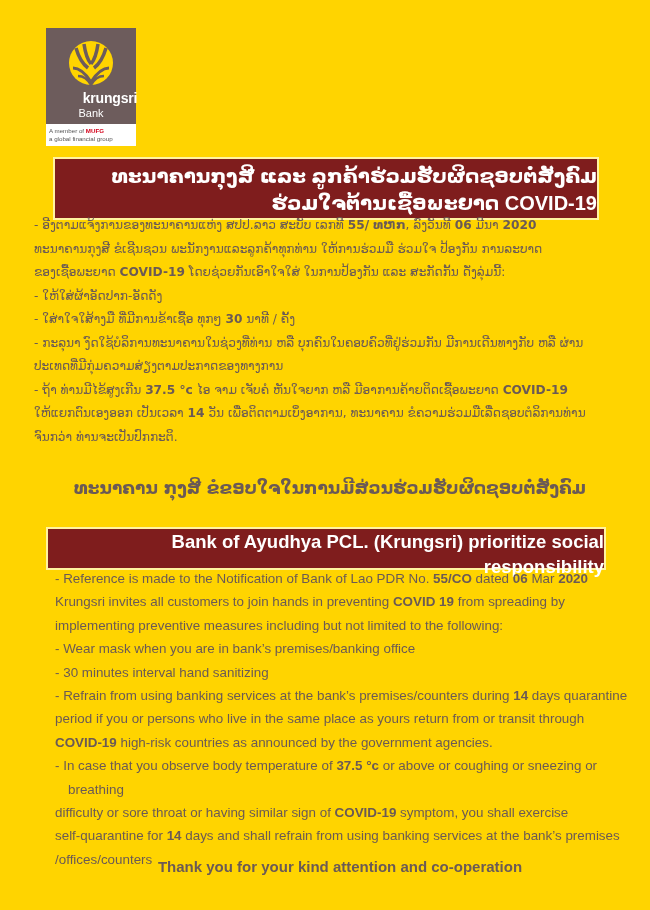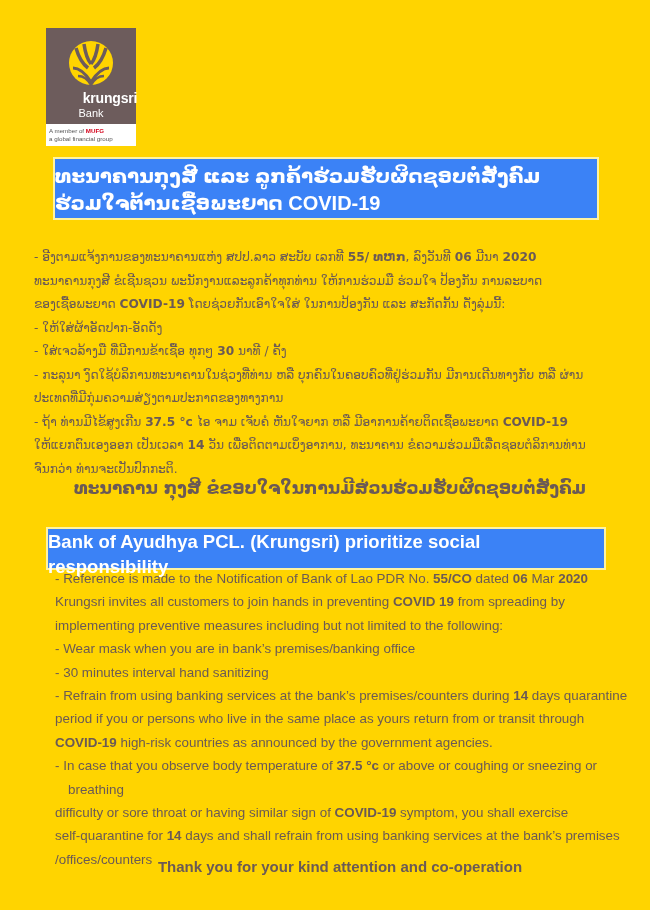--- a/index.html
+++ b/index.html
@@ -23,29 +23,29 @@
       position: absolute; left: 0; width: 90px; text-align: center; color: #fff;
       font-size: 11px; top: 79px;
     }
     .logo .member {
       position: absolute; left: 0; top: 96px; width: 90px; height: 22px; background: #fff;
       font-size: 6.2px; line-height: 8px; color: #555; padding: 3px 2px 0 3px; box-sizing: border-box;
     }
     .logo .member .mufg { color: #d4001a; font-weight: bold; }
 
     .banner {
-      position: absolute; background: #3b82f6; color: #fff; text-align: left;
+      position: absolute; background: #7f1d1d; color: #fff; text-align: right;
       border: 2px solid #fff3a0; box-sizing: border-box;
     }
     .banner-lao { left: 53px; top: 157px; width: 546px; height: 63px; font-weight: bold; font-size: 20px; line-height: 27px; padding-top: 4px; }
     .banner-en { left: 46px; top: 527px; width: 560px; height: 43px; font-weight: bold; font-size: 18.5px; line-height: 25px; }
 
     .section { position: absolute; font-size: 13.2px; line-height: 23.5px; }
     .section b { font-weight: bold; }
-    .lao-list { left: 34px; top: 246px; width: 600px; font-family: "DejaVu Sans", sans-serif; font-size: 12.2px; }
+    .lao-list { left: 34px; top: 214px; width: 600px; font-family: "DejaVu Sans", sans-serif; font-size: 12.2px; }
     .en-list { left: 55px; top: 567px; width: 580px; font-size: 13.4px; line-height: 23.4px; }
     .item { padding-left: 13px; text-indent: -13px; }
     .item .cont { display: block; }
     .thanks-lao {
       position: absolute; left: 60px; top: 478px; width: 540px; text-align: center;
       font-weight: bold; font-size: 17px; font-family: "DejaVu Sans", sans-serif;
     }
     .thanks-en {
       position: absolute; left: 0; top: 858px; width: 650px; text-align: center;
       font-weight: bold; font-size: 15px; margin-left: 15px;
@@ -76,21 +76,21 @@
 </div>
 
 <div class="section lao-list">
   <div class="item">
     <span>- ອີງຕາມແຈ້ງການຂອງທະນາຄານແຫ່ງ ສປປ.ລາວ ສະບັບ ເລກທີ </span><b>55/ ທຫກ</b><span>, ລົງວັນທີ </span><b>06</b><span> ມີນາ </span><b>2020</b>
     <span class="cont">ທະນາຄານກຸງສີ ຂໍເຊີນຊວນ ພະນັກງານແລະລູກຄ້າທຸກທ່ານ ໃຫ້ການຮ່ວມມື ຮ່ວມໃຈ ປ້ອງກັນ ການລະບາດ</span>
     <span class="cont"><span>ຂອງເຊື້ອພະຍາດ </span><b>COVID-19</b><span> ໂດຍຊ່ວຍກັນເອົາໃຈໃສ່ ໃນການປ້ອງກັນ ແລະ ສະກັດກັ້ນ ດັ່ງລຸ່ມນີ້:</span></span>
   </div>
   <div class="item">- ໃຫ້ໃສ່ຜ້າອັດປາກ-ອັດດັງ</div>
   <div class="item">
-    <span>- ໃສ່ເຈວລ້າງມື ທີ່ມີການຂ້າເຊື້ອ ທຸກໆ </span><b>30</b><span> ນາທີ / ຄັ້ງ</span>
+    <span>- ໃສ່າໃຈໃສ້າງມື ທີ່ມີການຂ້າເຊື້ອ ທຸກໆ </span><b>30</b><span> ນາທີ / ຄັ້ງ</span>
   </div>
   <div class="item">
     <span>- ກະລຸນາ ງົດໃຊ້ບໍລິການທະນາຄານໃນຊ່ວງທີ່ທ່ານ ຫລື ບຸກຄົນໃນຄອບຄົວທີ່ຢູ່ຮ່ວມກັນ ມີການເດີນທາງກັບ ຫລື ຜ່ານ</span>
     <span class="cont">ປະເທດທີ່ມີກຸ່ມຄວາມສ່ຽງຕາມປະກາດຂອງທາງການ</span>
   </div>
   <div class="item">
     <span>- ຖ້າ ທ່ານມີໄຂ້ສູງເກີນ </span><b>37.5 °c</b><span> ໄອ ຈາມ ເຈັບຄໍ ຫັນໃຈຍາກ ຫລື ມີອາການຄ້າຍຕິດເຊື້ອພະຍາດ </span><b>COVID-19</b>
     <span class="cont"><span>ໃຫ້ແຍກຕົນເອງອອກ ເປັນເວລາ </span><b>14</b><span> ວັນ ເພື່ອຕິດຕາມເບິ່ງອາການ, ທະນາຄານ ຂໍຄວາມຮ່ວມມືເລື່ດຊອບຕໍລິການທ່ານ</span></span>
     <span class="cont">ຈົນກວ່າ ທ່ານຈະເປັນປົກກະຕິ.</span>
   </div>

